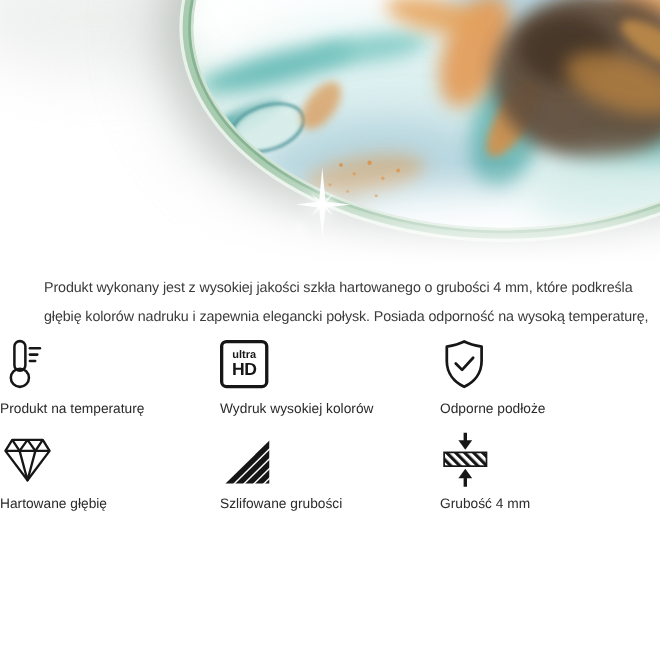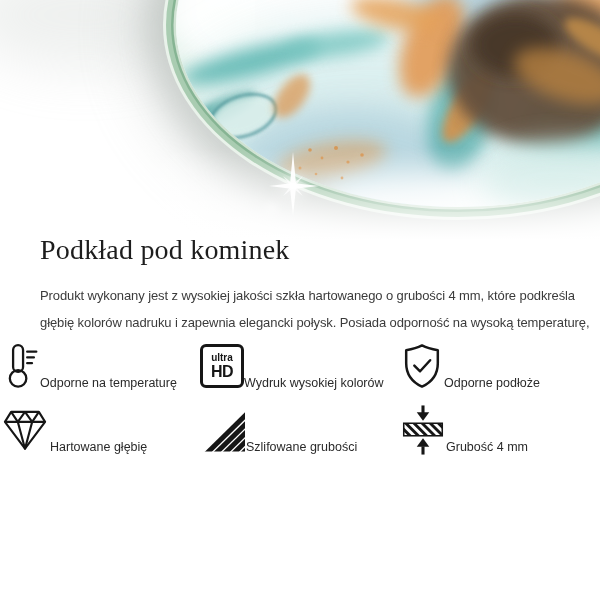--- a/index.html
+++ b/index.html
@@ -7,21 +7,21 @@
   .page {
     width: 600px; height: 600px; background: #ffffff; overflow: hidden;
     font-family: "Liberation Sans", sans-serif; position: relative;
   }
   .hero { display: block; width: 600px; height: 240px; }
   .heading { margin: -8px 0 0 40px; font-family: "Liberation Serif", "DejaVu Serif", serif;
     font-size: 28px; line-height: 35px; color: #1d1d1d; font-weight: 500; letter-spacing: 0.2px; }
   .intro { margin: 15px 0 0 40px; font-size: 13px; line-height: 27px; color: #3b3b3b; letter-spacing: -0.1px; }
   .intro div { white-space: nowrap; }
   .features { margin-top: 6px; display: grid; grid-template-columns: repeat(3, 1fr); row-gap: 16px; }
-  .feature { display: flex; flex-direction: row; align-items: flex-end; }
+  .feature { display: flex; flex-direction: column; align-items: flex-start; }
   .icon-box { height: 48px; display: flex; align-items: center; justify-content: center; }
   .feature-label { margin-top: 9px; font-size: 12.5px; color: #2a2a2a; }
   .hd-badge { width: 44px; height: 44px; border: 3px solid #161616; border-radius: 6px;
     display: flex; flex-direction: column; align-items: center; justify-content: center;
     line-height: 1; color: #161616; background: #fff; }
   .hd-badge .ultra { font-size: 10px; font-weight: 700; letter-spacing: 0; }
   .hd-badge .hd { font-size: 16px; font-weight: 700; letter-spacing: -0.5px; margin-top: 1px; }
   .ic { stroke: #161616; fill: none; stroke-width: 2.4; }
 </style>
 </head>
@@ -118,21 +118,20 @@
         <path d="M0 -14 L1.8 0 L0 14 L-1.8 0 Z" fill="#ffffff"></path>
         <path d="M-14 0 L0 -1.8 L14 0 L0 1.8 Z" fill="#ffffff"></path>
       </g>
     </g>
     <circle cx="272" cy="208" r="4" fill="#ffffff" opacity="0.9" filter="url(#b5)"></circle>
 
     <rect x="0" y="148" width="600" height="92" fill="url(#fadeGrad)"></rect>
   </svg>
 
   <div class="heading">
-    <div>Podkład pod kominek</div>
   </div>
 
   <div class="intro">
     <div>Produkt wykonany jest z wysokiej jakości szkła hartowanego o grubości 4 mm, które podkreśla</div>
     <div>głębię kolorów nadruku i zapewnia elegancki połysk. Posiada odporność na wysoką temperaturę,</div>
   </div>
 
   <div class="features">
 
     <div class="feature">
@@ -140,21 +139,21 @@
         <svg width="40" height="46" viewBox="0 0 40 48">
           <rect class="ic" x="12.8" y="2.2" width="10.4" height="28" rx="5.2"></rect>
           <circle class="ic" cx="18" cy="37" r="8.6" fill="#ffffff"></circle>
           <g class="ic" stroke-linecap="round">
             <line x1="27.5" y1="9" x2="37" y2="9"></line>
             <line x1="27.5" y1="15" x2="34.5" y2="15"></line>
             <line x1="27.5" y1="21" x2="32.5" y2="21"></line>
           </g>
         </svg>
       </div>
-      <div class="feature-label">Odporne na temperaturę</div>
+      <div class="feature-label">Produkt na temperaturę</div>
     </div>
 
     <div class="feature">
       <div class="icon-box">
         <div class="hd-badge">
           <span class="ultra">ultra</span>
           <span class="hd">HD</span>
         </div>
       </div>
       <div class="feature-label">Wydruk wysokiej kolorów</div>

